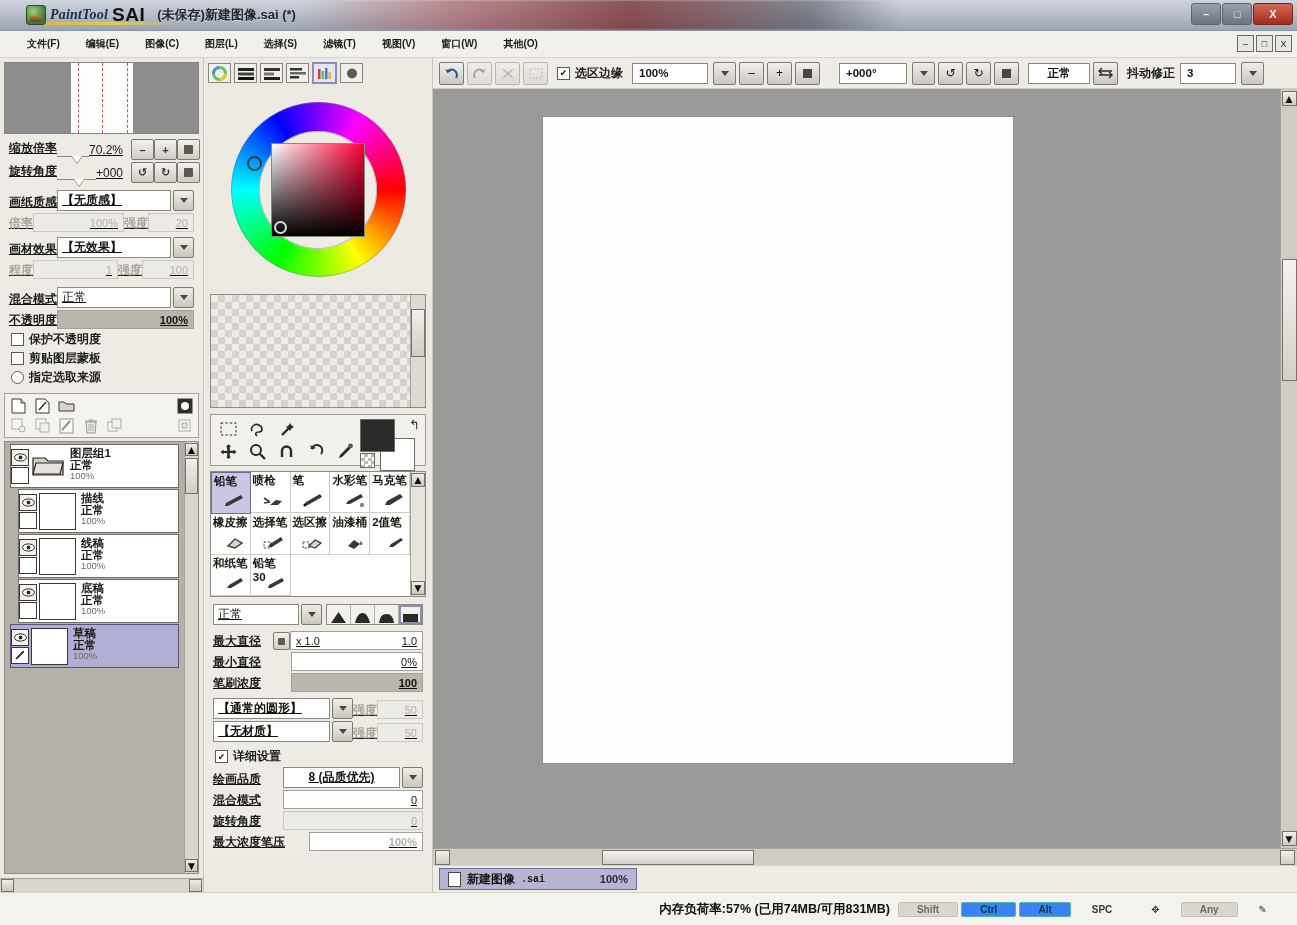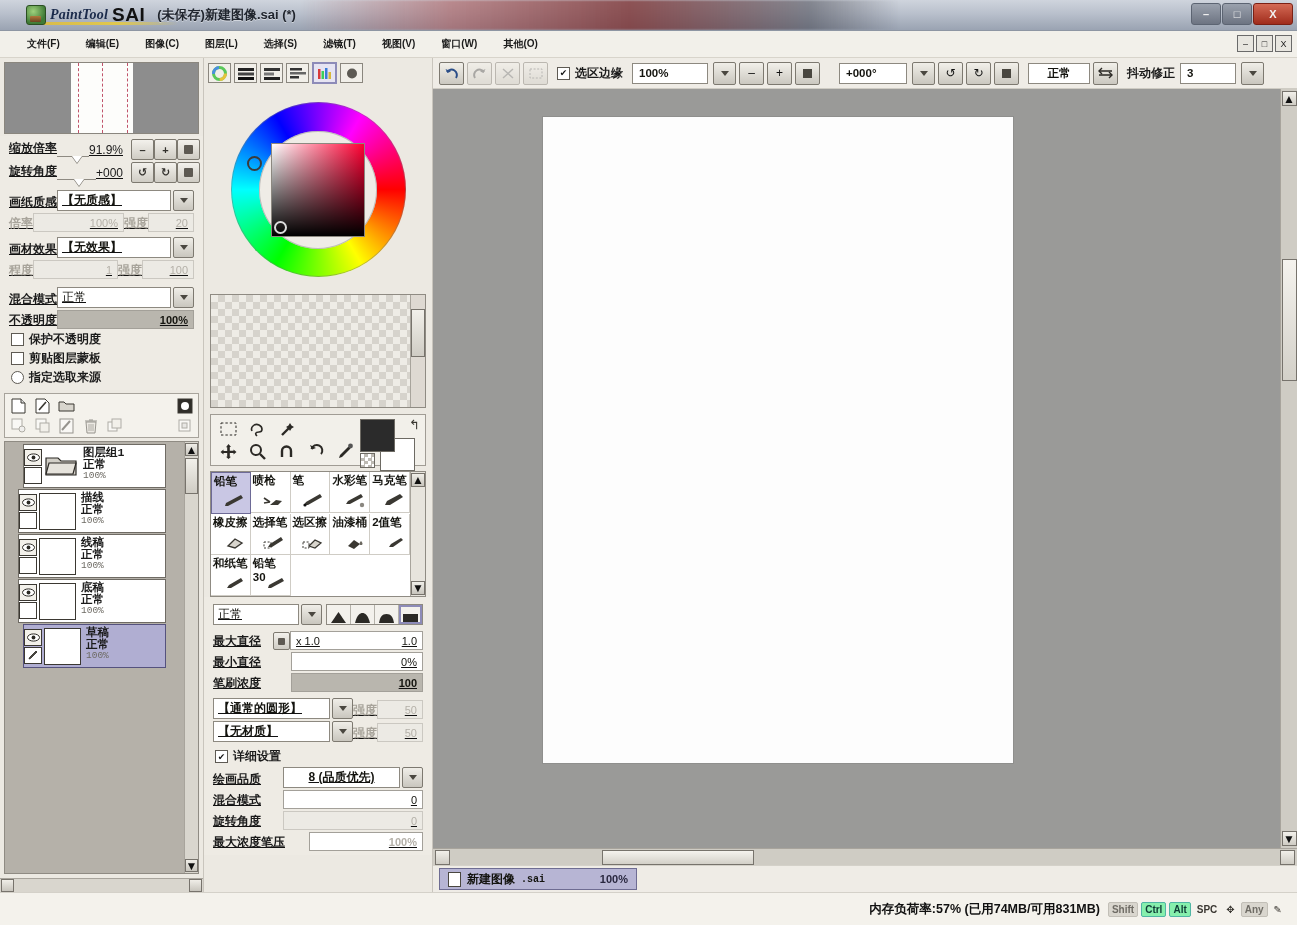--- a/index.html
+++ b/index.html
@@ -194,22 +194,22 @@
   .lb{width:17px;height:17px;display:flex;align-items:center;justify-content:center;}
   .lb svg{display:block;}
 
   
   .layers{
     flex:1; margin:0 4px 4px 4px; border:1px solid #8f8b83; background:#b5b1a9;
     display:flex; min-height:0;
   }
   .layers-inner{flex:1; overflow:hidden; padding:1px;}
   .layer{
-    background:#fff; border:1px solid #6f6b64; margin:1px 17px;
-    display:flex; align-items:stretch; height:42px; position:relative;font-family:Liberation Mono, monospace;
+    background:#fff; border:1px solid #6f6b64; margin:1px 4px;
+    display:flex; align-items:stretch; height:42px; position:relative;
   }
   .layer.sel{ background:#b0aed2; border:1px solid #55527e;}
   .layer.indent{ margin-left:12px;justify-content:flex-end; }
   .eye-col{ width:18px; display:flex; flex-direction:column; align-items:center; justify-content:center; gap:1px;}
   .eye{width:16px;height:15px;border:1px solid #3b3832;background:#f3f1eb;display:flex;align-items:center;justify-content:center;}
   .lockbox{width:16px;height:15px;border:1px solid #3b3832;background:#fff;display:flex;align-items:center;justify-content:center;}
   .thumb{width:35px;height:35px;background:#fff;border:1px solid #3b3832;align-self:center;margin-left:2px;}
   .folder-ico{width:34px;height:26px;align-self:center;margin-left:2px;}
   .ltext{flex:1;padding:2px 0 0 5px;line-height:1.05;}
   .ltext .n{font-size:11.5px;font-weight:bold;color:#1b1b1b;}
@@ -348,24 +348,24 @@
   .doctab .nm{font-size:12px;font-weight:bold;color:#14140f;}
   .doctab .zm{font-size:11px;font-weight:bold;color:#2a2840;margin-left:auto;}
 
   .statusbar{
     height:32px;background:#f4f2ec;border-top:1px solid #d4d1c9;
     display:flex;align-items:center;justify-content:flex-end;gap:8px;padding-right:12px;
   }
   .status-text{font-size:12.5px;font-weight:bold;color:#111;}
   .keys{display:flex;gap:3px;align-items:center;}
   .key{
-    font-size:10px;font-weight:bold;padding:1px 3px;border-radius:2px;
+    font-size:10px;font-weight:bold;padding:1px 18px;border-radius:2px;
     background:#d9d6ce;color:#6f6c65;border:1px solid #c2bfb7;
   }
-  .key.on{background:#86efac;color:#0d3b35;border-color:#4fb5a4;}
+  .key.on{background:#3b82f6;color:#0d3b35;border-color:#4fb5a4;}
   .key.plain{background:transparent;border:none;color:#3b3832;}
 </style>
 </head>
 <body>
 
 <div class="app">
 
   <div class="titlebar">
     <div class="smear"></div>
     <div class="sai-underline"></div>
@@ -414,21 +414,21 @@
       </div>
 
       <div class="group">
         <div style="display:flex;gap:4px;">
           <div style="flex:1;">
             <div class="row" style="padding-bottom:0">
               <span class="lbl">缩放倍率</span>
               <span class="slider-line">
                   <i class="slider-knob" style="left:46%"></i>
                 </span>
-              <span class="val">91.9%</span>
+              <span class="val">70.2%</span>
             </div>
             <div class="row" style="padding-top:6px">
               <span class="lbl">旋转角度</span>
               <span class="slider-line">
                   <i class="slider-knob" style="left:44%"></i>
                 </span>
               <span class="val">+000</span>
             </div>
           </div>
           <div style="display:grid;grid-template-columns:repeat(3,21px);gap:2px;align-content:start;">

